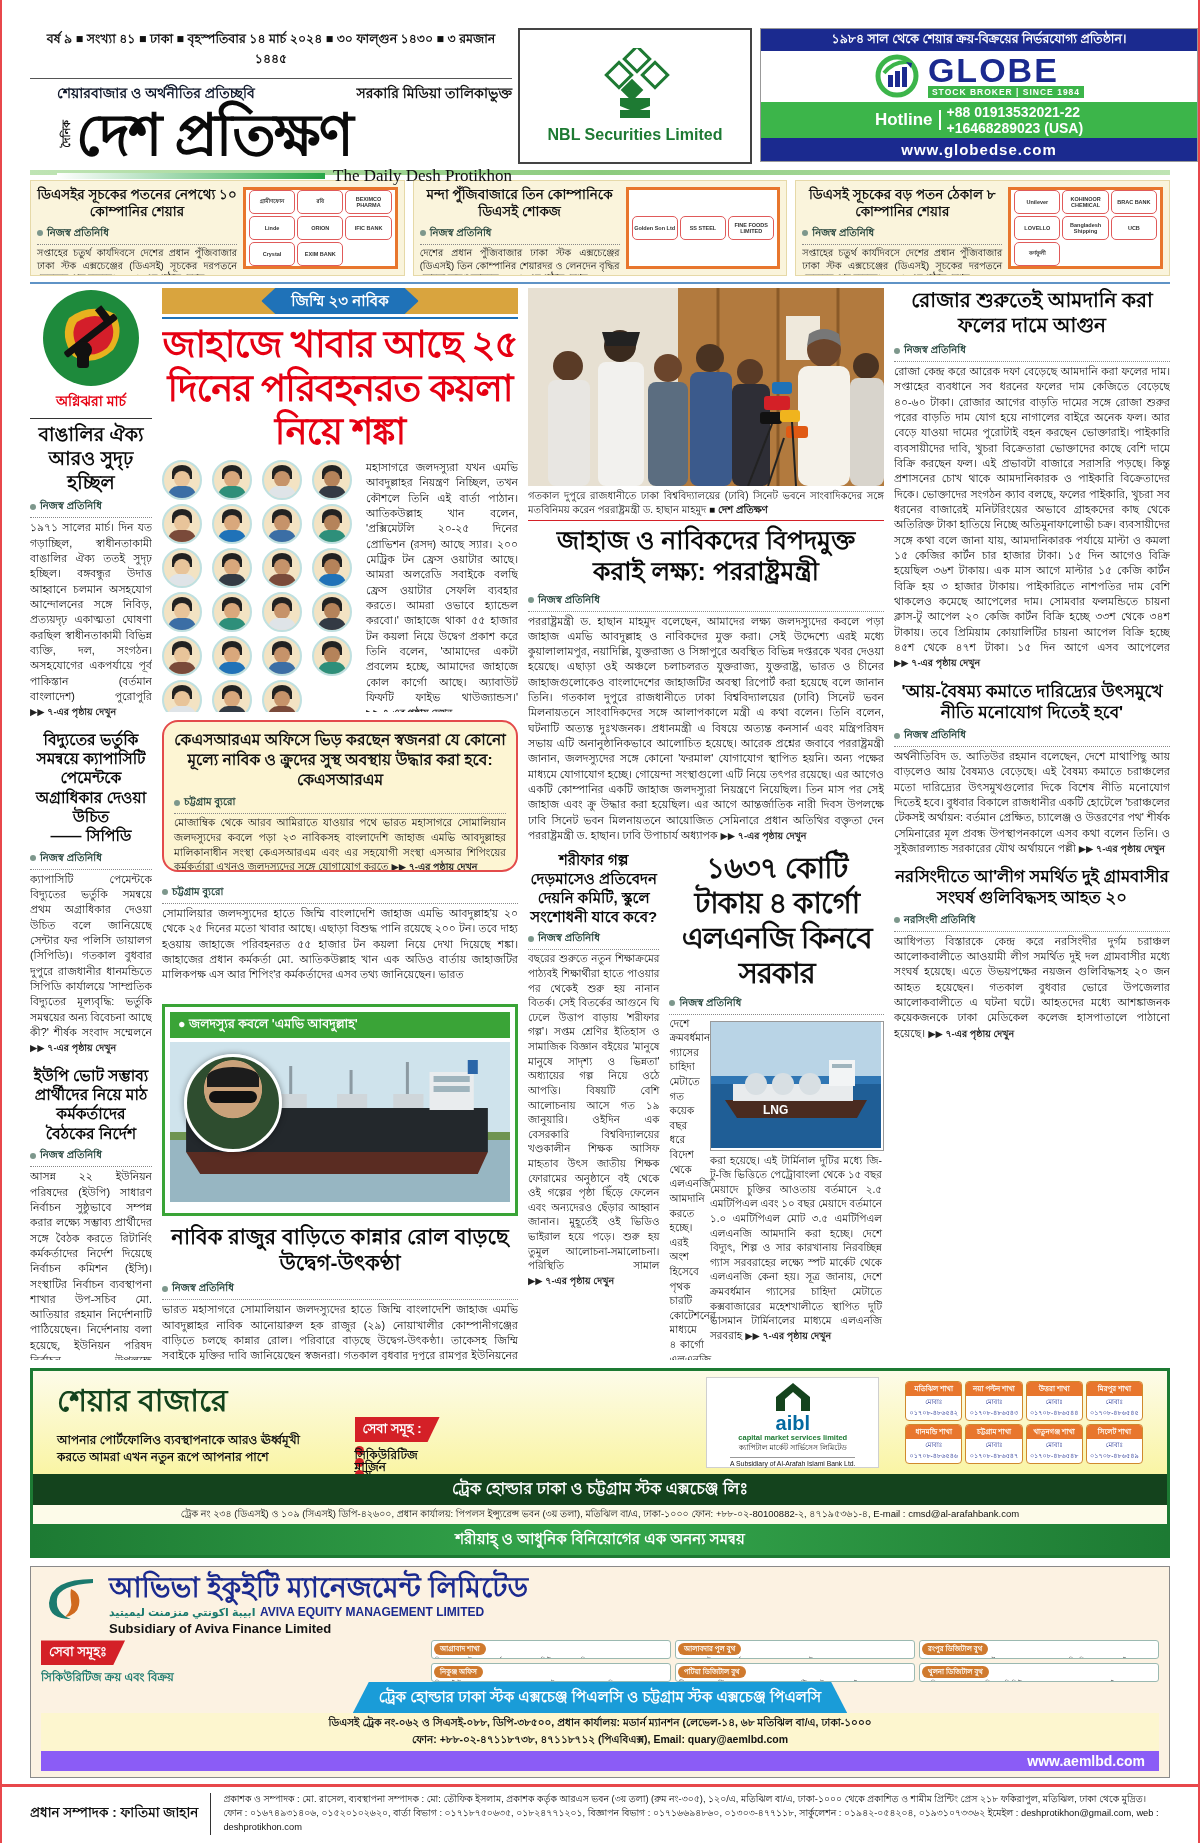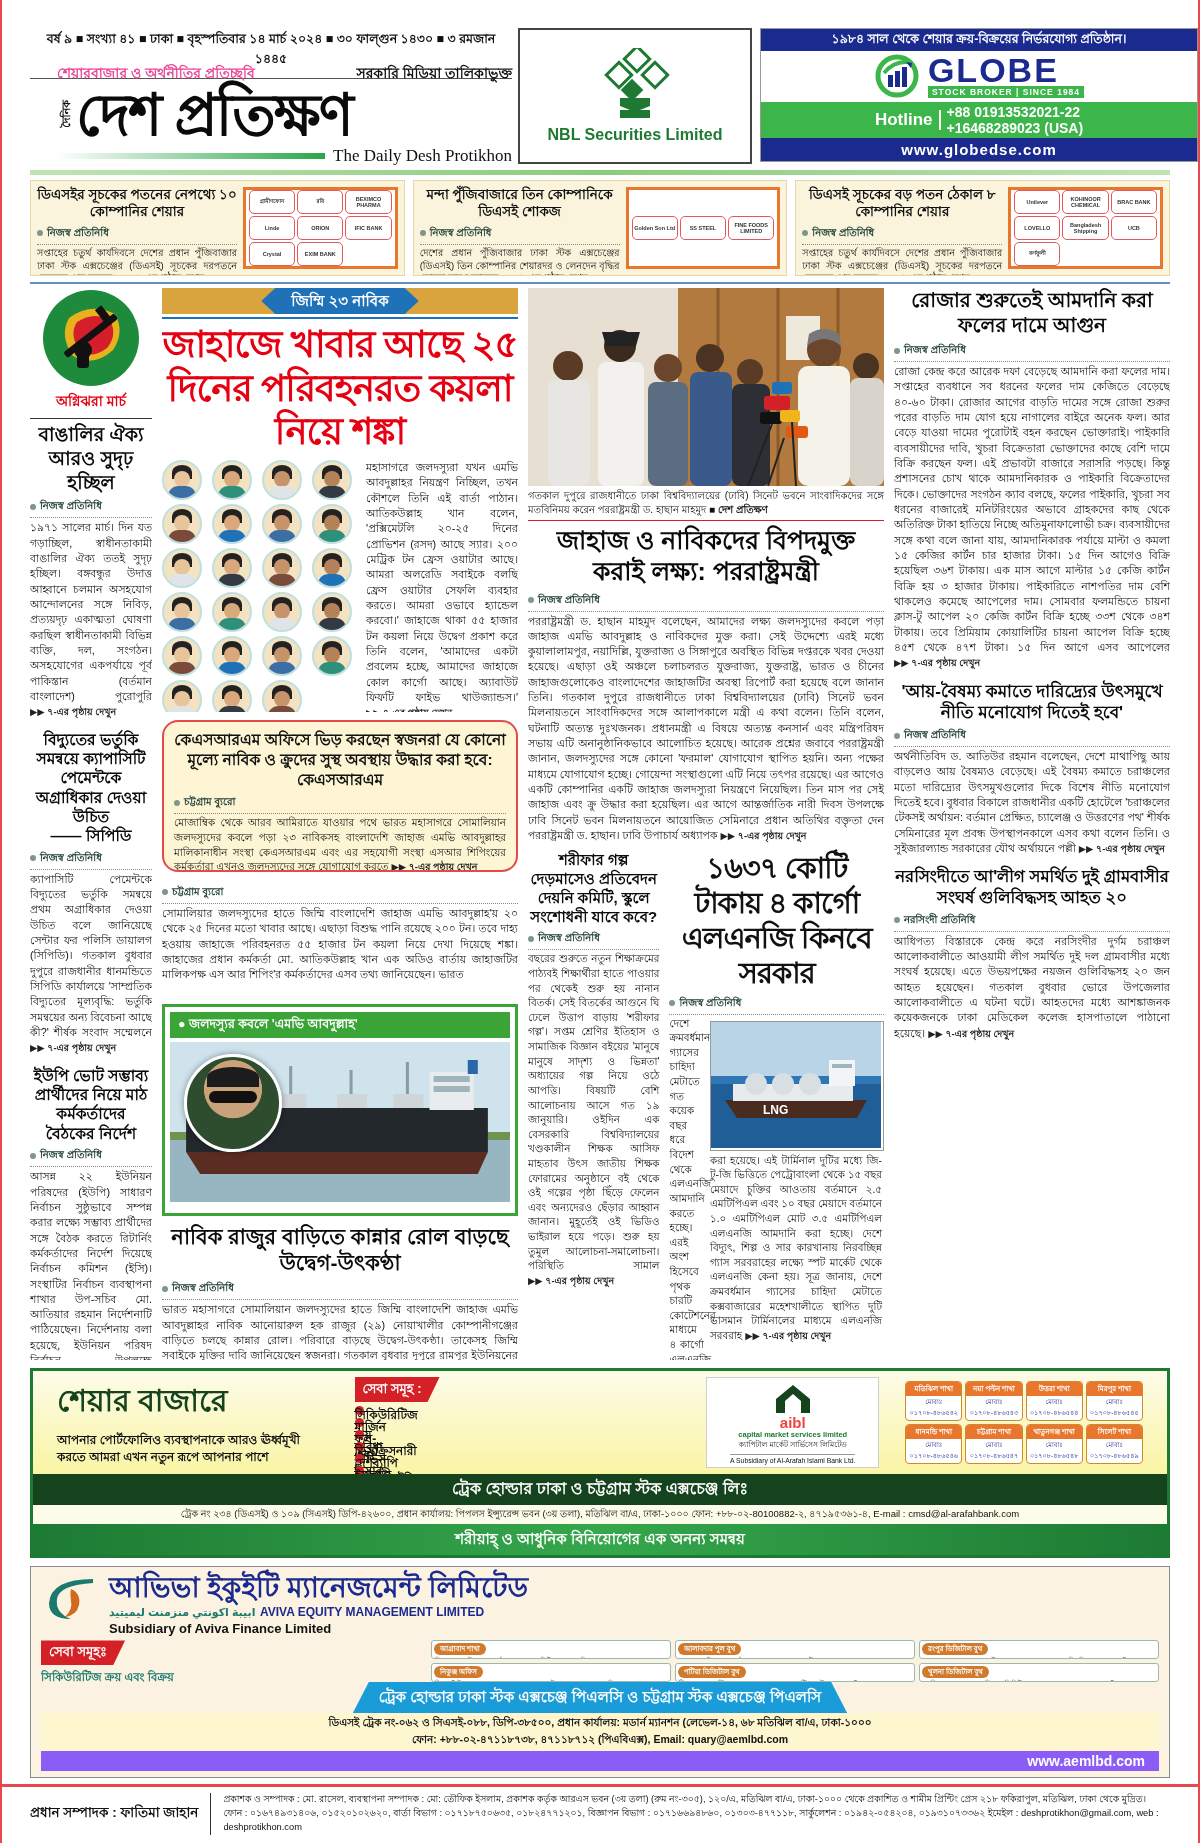--- a/index.html
+++ b/index.html
@@ -6,21 +6,21 @@
   .page{width:1200px;height:1843px;margin:0 auto;background:#ffffff;position:relative;
         font-family:"Liberation Sans","DejaVu Sans",sans-serif;color:#111;
         border-left:2px solid #e8474b;border-right:2px solid #e8474b;box-sizing:border-box;overflow:hidden;}
   .jt{text-align:justify;}
   
   .header{position:relative;height:170px;}
   .dateline{position:absolute;left:28px;top:30px;width:482px;text-align:center;font-size:12.5px;font-weight:bold;
             border-bottom:1.5px solid #555;padding-bottom:8px;}
   .masthead{position:absolute;left:55px;top:62px;width:455px;}
   .tagrow{display:flex;justify-content:space-between;align-items:flex-end;font-size:14px;font-weight:bold;}
-  .tag-red{color:#ec4899;}
+  .tag-red{color:#0f172a;margin-top:20px;}
   .tag-black{color:#111;}
   .title-row{display:flex;align-items:flex-start;}
   .daily{writing-mode:vertical-rl;transform:rotate(180deg);font-size:11px;font-weight:bold;margin-top:14px;}
   .paper-title{font-size:58px;font-weight:900;line-height:1.0;letter-spacing:-2px;color:#0a0a0a;}
   .subtitle-row{display:flex;align-items:center;margin-top:2px;}
   .green-grad{height:6px;flex:1;background:linear-gradient(90deg,#ffffff,#27a748);}
   .eng-sub{font-family:"Liberation Serif","DejaVu Serif",serif;font-size:17px;margin-left:8px;white-space:nowrap;}
   .nbl-box{position:absolute;left:516px;top:28px;width:230px;height:132px;border:2px solid #444;background:#fff;
            display:flex;flex-direction:column;align-items:center;justify-content:center;}
   .nbl-name{color:#1e7a33;font-weight:bold;font-size:16px;margin-top:4px;}
@@ -93,26 +93,26 @@
   
   .aibl{margin:8px 28px 0;height:190px;border:3px solid #1d7a33;background:linear-gradient(180deg,#fdfbe9,#f7f06e);
         box-sizing:border-box;display:flex;flex-direction:column;overflow:hidden;}
   .aibl-top{flex:1;display:flex;gap:26px;padding:6px 24px;overflow:hidden;}
   .aibl-title{width:25%;}
   .share-bazar{font-size:30px;font-weight:900;color:#14431d;}
   .aibl-desc{font-size:12px;font-weight:bold;line-height:1.45;margin-top:4px;}
   .aibl-brand{font-size:26px;font-weight:900;color:#0a0a0a;margin-top:6px;}
   .ribbon{background:#d42027;color:#fff;font-weight:bold;font-size:13px;display:inline-block;padding:2px 18px 2px 8px;
           clip-path:polygon(0 0,100% 0,calc(100% - 12px) 100%,0 100%);}
-  .aibl-serv{width:30%;}
+  .aibl-serv{width:30%;margin-top:40px;}
   .serv-list{list-style:none;margin:4px 0 0;padding:0;font-size:12px;font-weight:bold;}
   .serv-list li{display:flex;align-items:center;gap:6px;margin-bottom:3px;}
   .rdot{width:9px;height:9px;border-radius:50%;background:#d42027;flex:none;}
   .aibl-logo-blk{width:15%;background:#fff;border:1px solid #cfcfcf;display:flex;flex-direction:column;align-items:center;justify-content:center;text-align:center;padding:4px;}
-  .aibl-word{color:#ef4444;font-weight:900;font-size:15px;line-height:1;}
+  .aibl-word{color:#0369a1;font-weight:900;font-size:20px;line-height:1;}
   .aibl-eng{color:#1d7a33;font-size:7.5px;font-weight:bold;}
   .aibl-bng{font-size:7.5px;}
   .aibl-subs{font-size:6.8px;border-top:1px solid #999;margin-top:3px;padding-top:2px;}
   .branches{flex:1;display:grid;grid-template-columns:repeat(4,1fr);gap:3px;align-content:center;}
   .branch{background:#fff;border:1px solid #d08a2e;border-radius:4px;overflow:hidden;font-size:6.5px;text-align:center;}
   .branch .bh{background:#e8762d;color:#fff;font-weight:bold;padding:1px 0;font-size:7px;}
   .branch .bp{color:#1b2a8f;padding:1px 2px;}
   .aibl-trek{background:#14431d;color:#fff;text-align:center;font-weight:bold;font-size:16px;padding:2px 0;}
   .aibl-contact{font-size:9.5px;text-align:center;padding:2px 4px;background:#fdfbe9;}
   .aibl-slogan{background:linear-gradient(90deg,#1d7a33,#35a74c,#1d7a33);color:#fff;text-align:center;font-weight:900;font-size:15px;padding:3px 0;}

